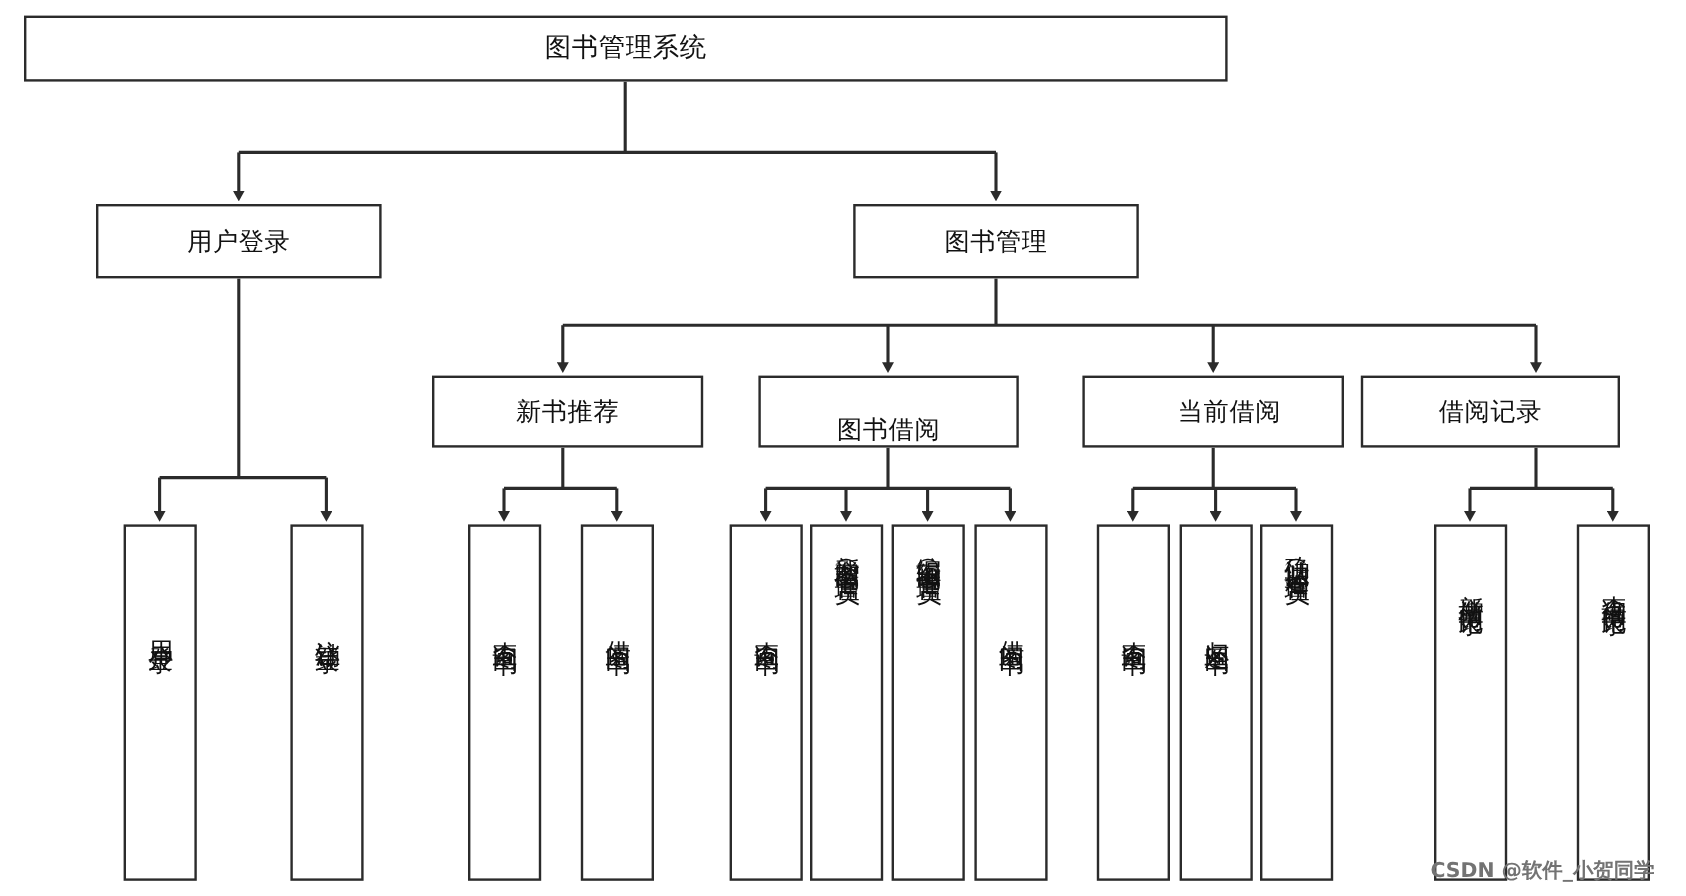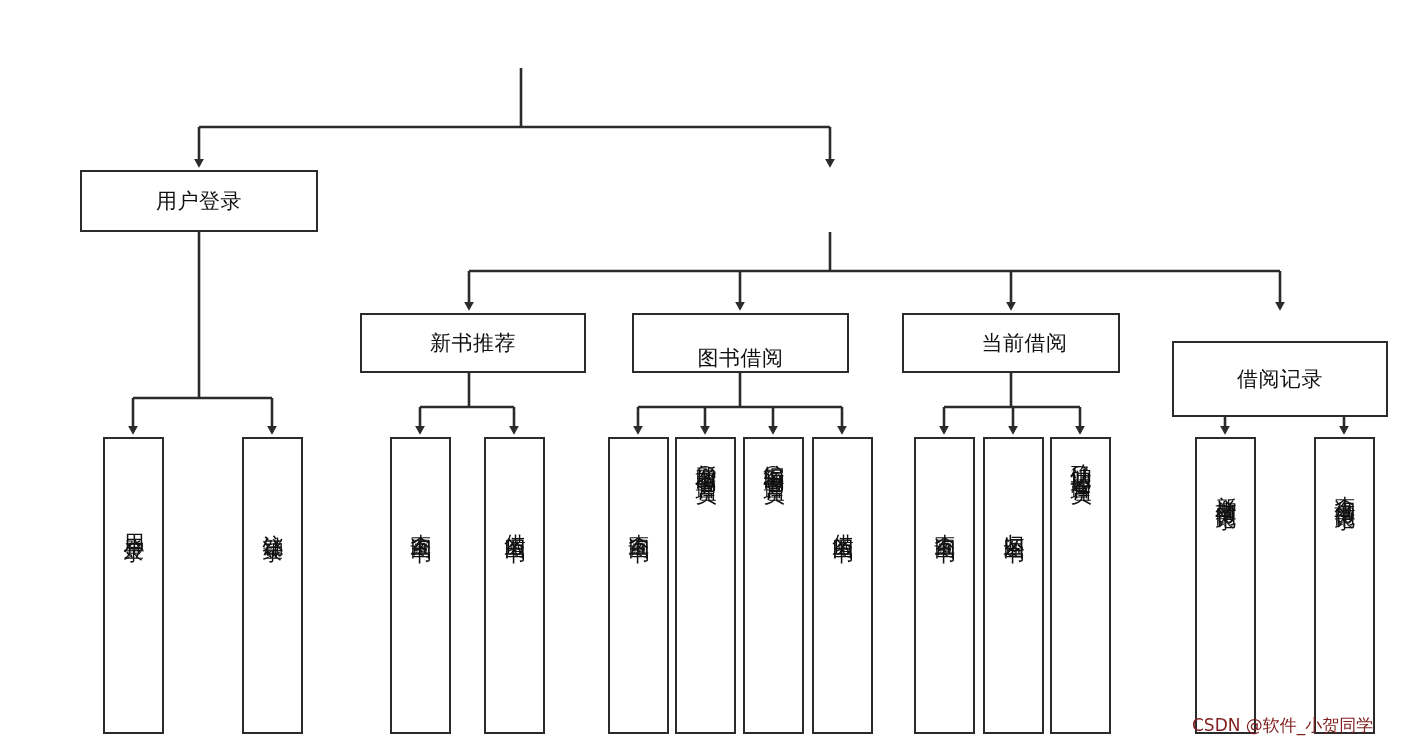--- a/index.html
+++ b/index.html
@@ -57,26 +57,27 @@
     font-size: 21px;
     letter-spacing: 3px;
     line-height: 1;
     white-space: nowrap;
   }
   .node.root .node-label {
     font-size: 22px;
   }
   .watermark {
     position: absolute;
-    color: #7f1d1d;
+    color: #737373;
     font-size: 17px;
     white-space: nowrap;
     z-index: 5;
     left: 1192px;
     top: 714px;
+    font-weight: bold;
   }
 </style>
 </head>
 <body>
 
 <div id="diagram-root">
 
   <svg class="connector-layer" viewBox="0 0 1405 747" xmlns="http://www.w3.org/2000/svg">
     <defs>
       <marker id="arrowhead" markerWidth="9" markerHeight="10" refX="1.2" refY="5" orient="auto" markerUnits="userSpaceOnUse">
@@ -120,39 +121,45 @@
       <path d="M1013,407 L1013,427" marker-end="url(#arrowhead)"></path>
       <path d="M1080,407 L1080,427" marker-end="url(#arrowhead)"></path>
 
       <path d="M1280,373 L1280,407"></path>
       <path d="M1225,407 L1344,407"></path>
       <path d="M1225,407 L1225,427" marker-end="url(#arrowhead)"></path>
       <path d="M1344,407 L1344,427" marker-end="url(#arrowhead)"></path>
     </g>
   </svg>
 
+  <div class="node horizontal root" style="left:20px; top:13px; width:1003px; height:55px;">
+    <span class="node-label">图书管理系统</span>
+  </div>
 
   <div class="node horizontal" style="left:80px; top:170px; width:238px; height:62px;">
     <span class="node-label">用户登录</span>
   </div>
 
+  <div class="node horizontal" style="left:711px; top:170px; width:238px; height:62px;">
+    <span class="node-label">图书管理</span>
+  </div>
 
   <div class="node horizontal" style="left:360px; top:313px; width:226px; height:60px;">
     <span class="node-label">新书推荐</span>
   </div>
 
   <div class="node horizontal" style="left:632px; top:313px; width:217px; height:60px;align-items:flex-end;">
     <span class="node-label">图书借阅</span>
   </div>
 
   <div class="node horizontal" style="left:902px; top:313px; width:218px; height:60px;padding-left:27px;">
     <span class="node-label">当前借阅</span>
   </div>
 
-  <div class="node horizontal" style="left:1172px; top:313px; width:216px; height:76px;margin-top:28px;">
+  <div class="node horizontal" style="left:1134px; top:313px; width:216px; height:60px;">
     <span class="node-label">借阅记录</span>
   </div>
 
   <div class="node vertical" style="left:103px; top:437px; width:61px; height:297px; padding-top:78px;">
     <span class="node-label">用户登录</span>
   </div>
 
   <div class="node vertical" style="left:242px; top:437px; width:61px; height:297px; padding-top:78px;">
     <span class="node-label">注销登录</span>
   </div>

